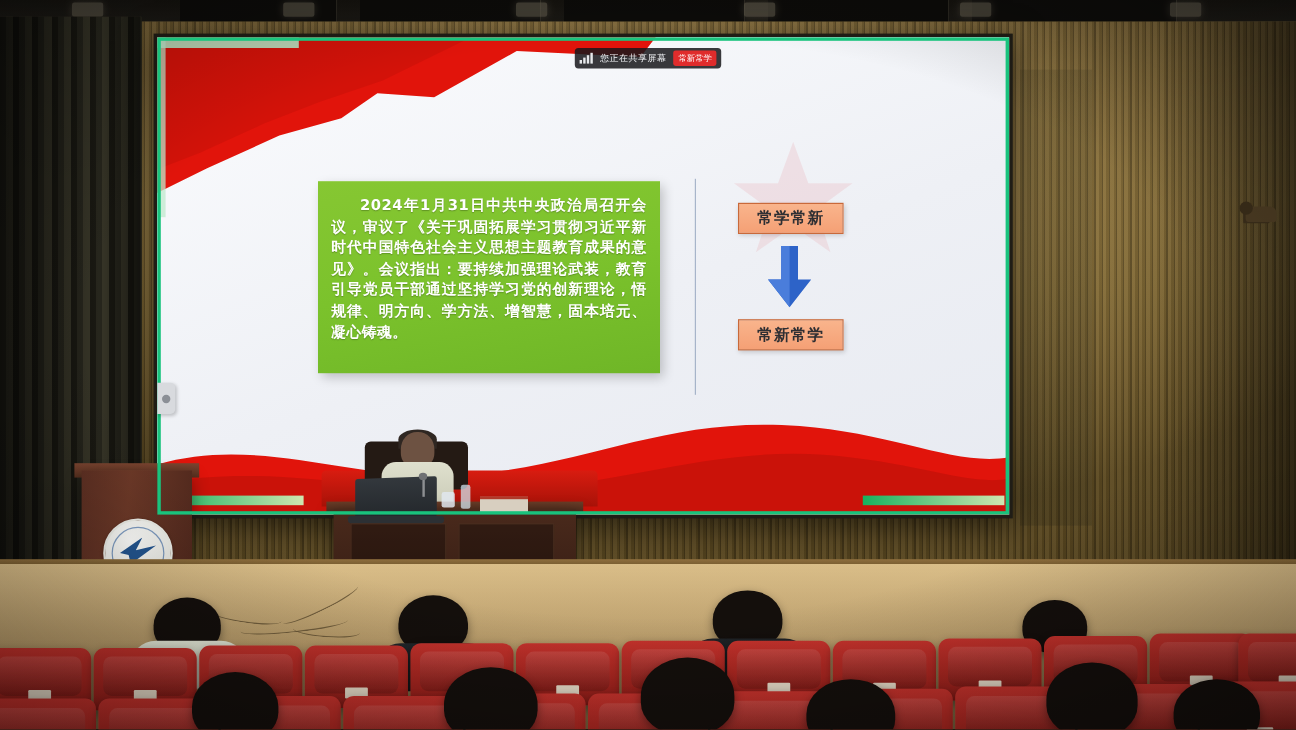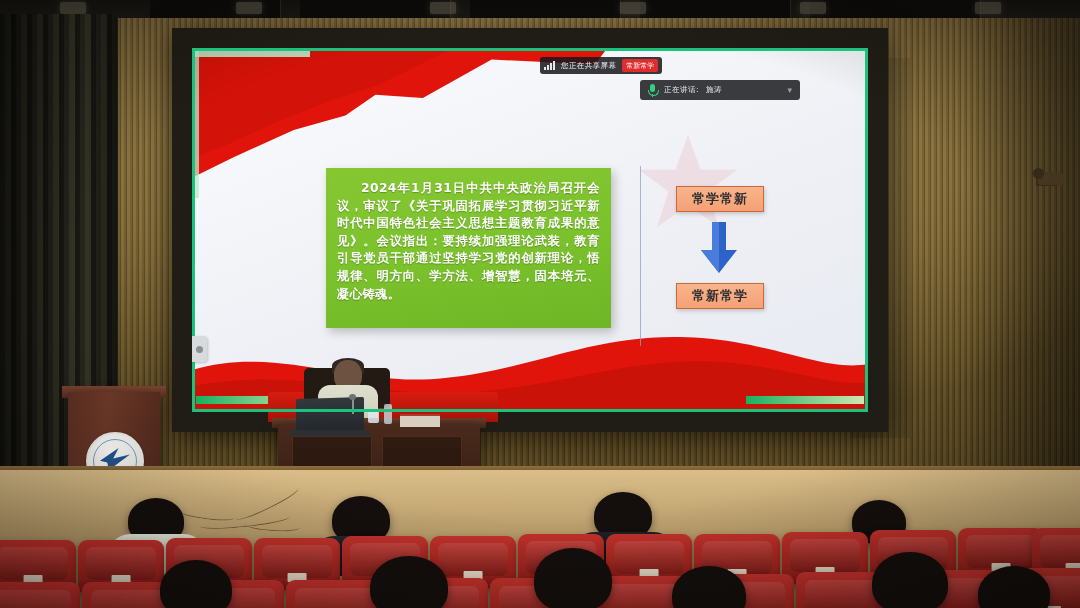--- a/index.html
+++ b/index.html
@@ -36,22 +36,22 @@
       #282619;}
   .curtain.left{left:0;}
   .curtain-shadow{position:absolute;inset:0;background:linear-gradient(90deg,rgba(0,0,0,.65),rgba(0,0,0,.1) 70%,rgba(0,0,0,.5));}
 
   .camera{position:absolute;width:26px;height:13px;background:#4a3a22;border-radius:3px 6px 3px 3px;
     box-shadow:-4px 3px 0 -2px #3a2d1a;}
   .camera:after{content:"";position:absolute;left:-5px;top:-4px;width:11px;height:11px;border-radius:50%;background:#392c19;}
 
   
   .screen-frame{position:absolute;left:128px;top:28px;width:716px;height:404px;
-    background:#201d16;padding:20px;box-sizing:border-box;
-    box-shadow:0 6px 26px rgba(0,0,0,.6);margin-left:44px;}
+    background:#201d16;padding:3px;box-sizing:border-box;
+    box-shadow:0 6px 26px rgba(0,0,0,.6);}
   .screen{position:relative;width:100%;height:100%;overflow:hidden;background:#eceff4;}
 
   
   .share-border{position:absolute;inset:0;border:3px solid #19c37d;box-sizing:border-box;z-index:40;pointer-events:none;}
 
   .slide{position:absolute;inset:0;background:linear-gradient(160deg,#fbfcfe 0%,#eef0f5 55%,#e7eaf1 100%);overflow:hidden;}
 
   
   .flag-tl{position:absolute;left:-10px;top:-6px;width:430px;height:160px;background:#e1140b;
     clip-path:polygon(0% 0%,100% 0%,96% 14%,72% 11%,56% 35%,45% 33%,38% 46%,26% 55%,12% 72%,0% 88%);}
@@ -259,30 +259,20 @@
         <span class="sig">
           <i style="height:3px"></i>
             <i style="height:5px"></i>
             <i style="height:7px"></i>
             <i style="height:9px"></i>
         </span>
         <span class="txt">您正在共享屏幕</span>
         <span class="stop">常新常学</span>
       </div>
 
-      <div class="speaker-pill">
-        <span class="mic">
-          <span class="cap"></span>
-            <span class="arc"></span>
-            <span class="stem"></span>
-        </span>
-        <span class="sp-txt">正在讲话:</span>
-        <span class="sp-txt">施涛</span>
-        <span class="chev">▾</span>
-      </div>
 
       <div class="collapse-tab">
         <span class="dot"></span>
       </div>
 
       <div class="share-border"></div>
     </div>
   </div>
 
   <div class="podium-top"></div>

